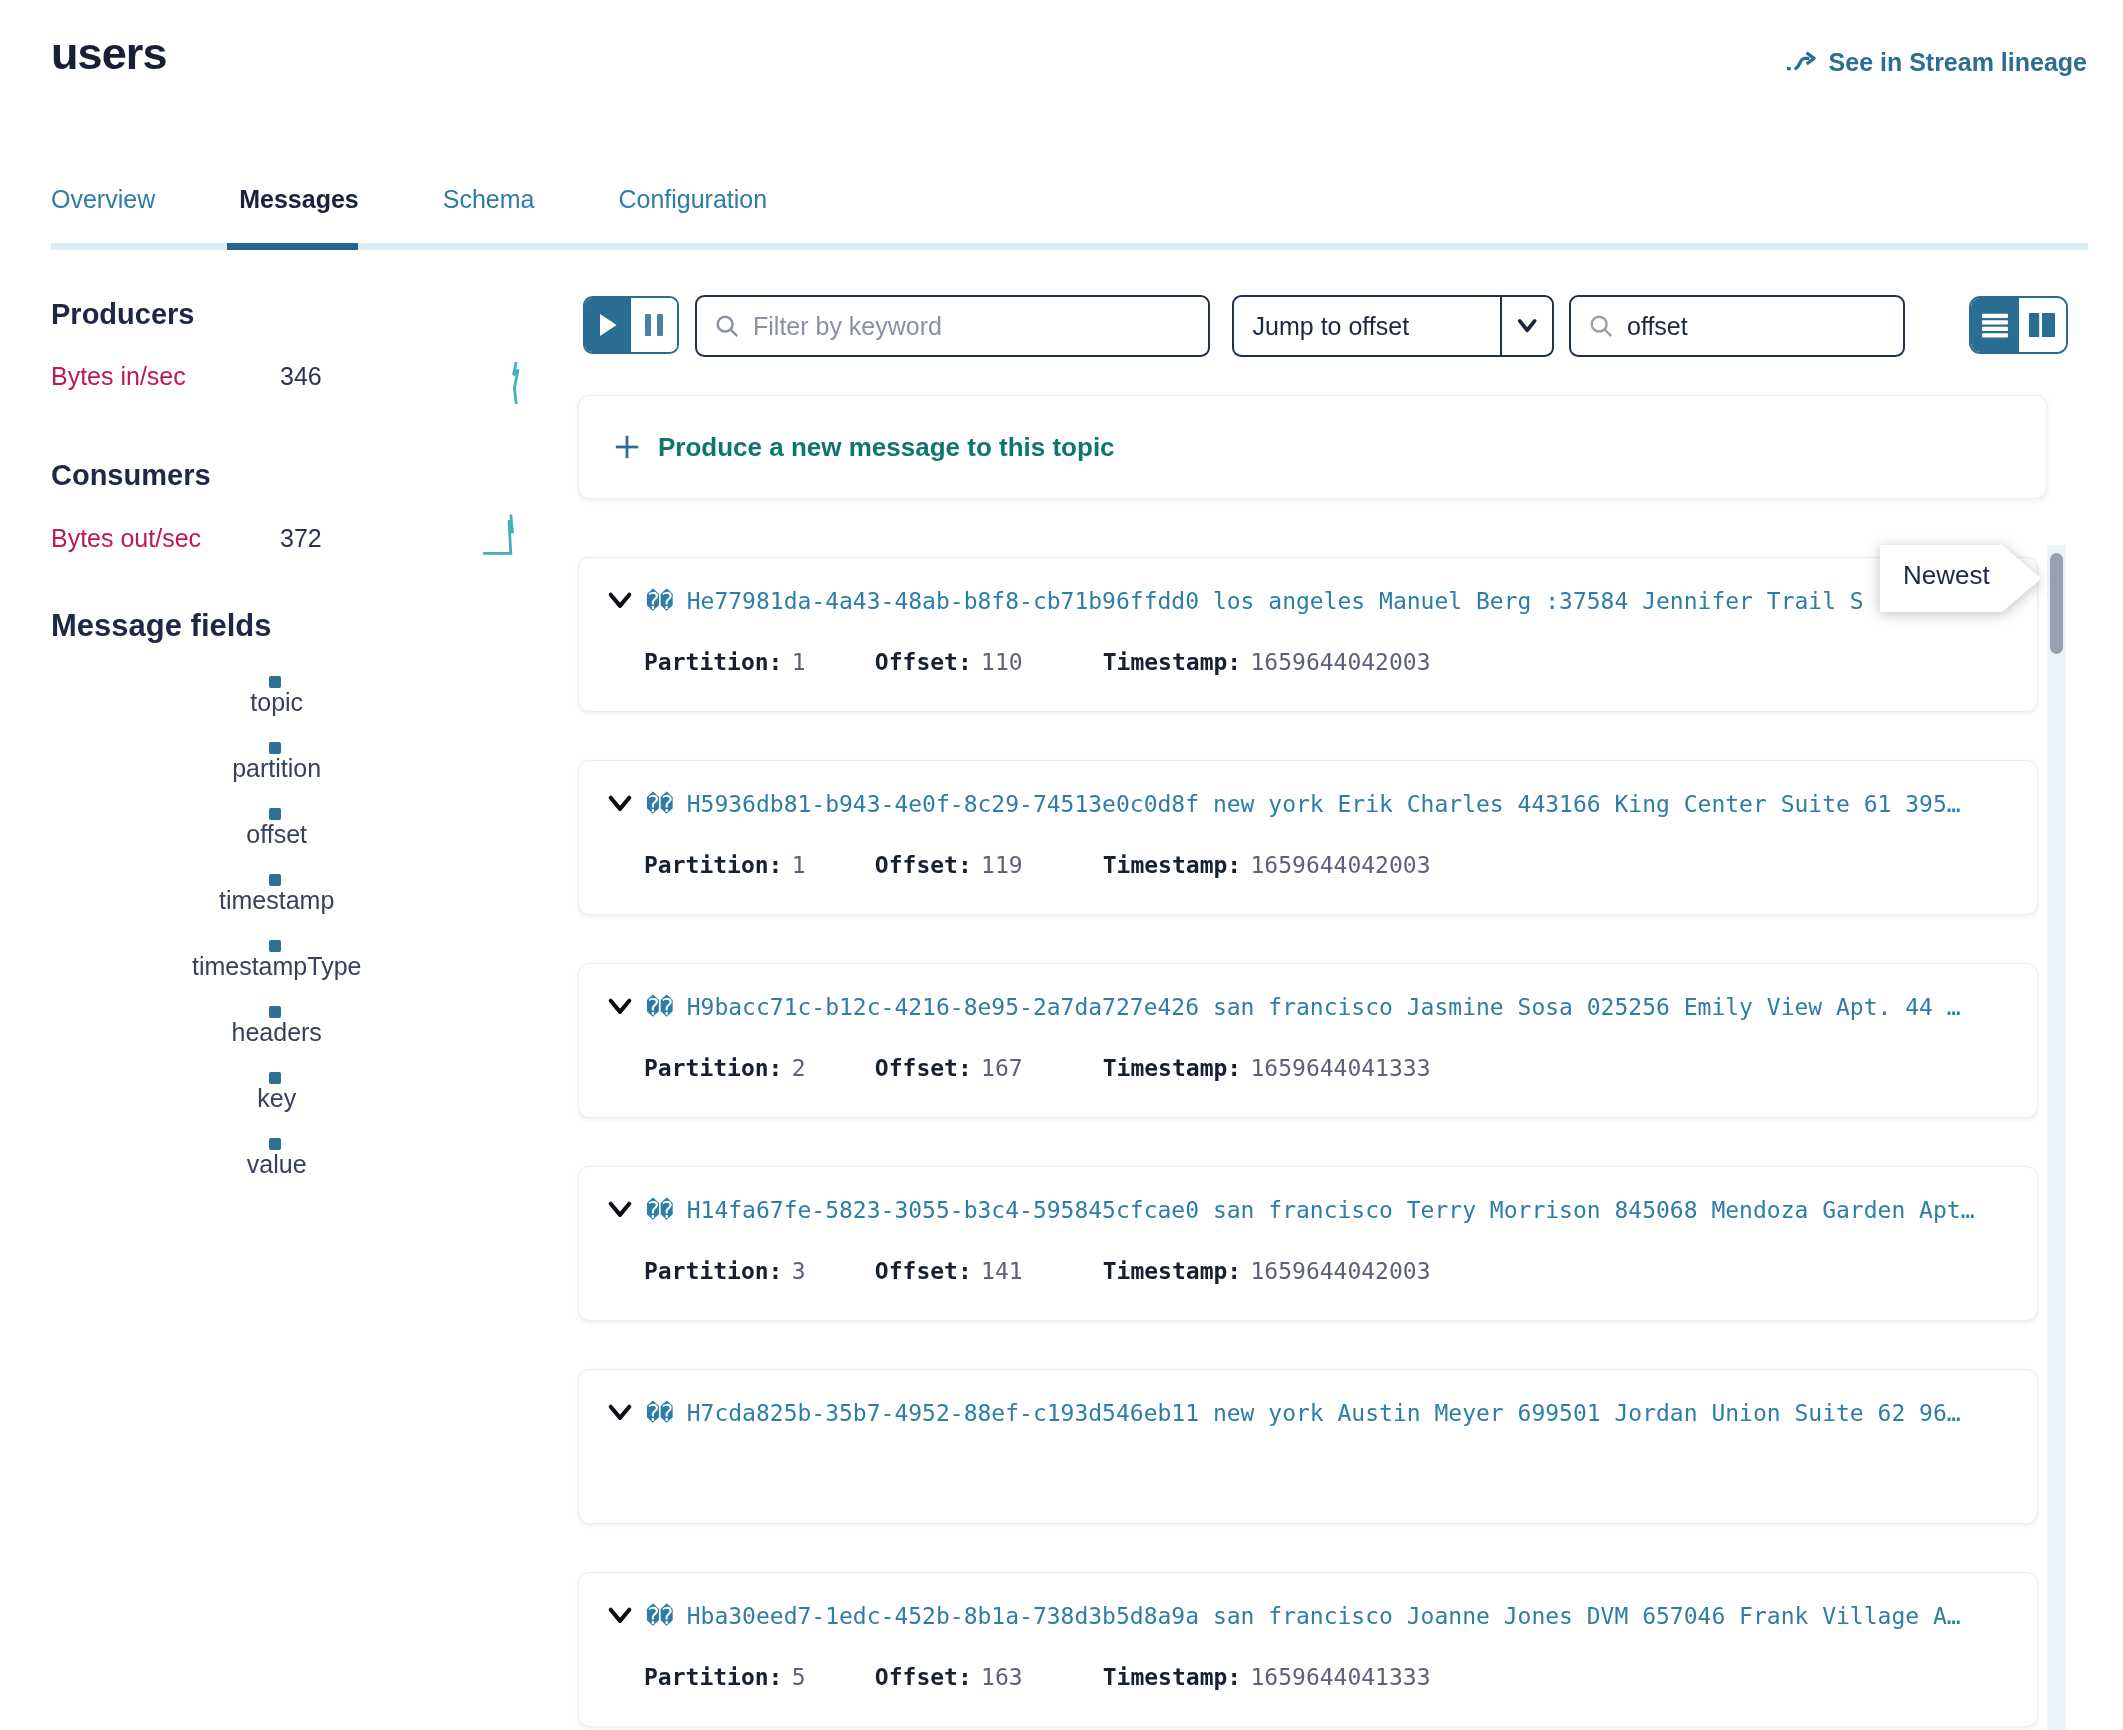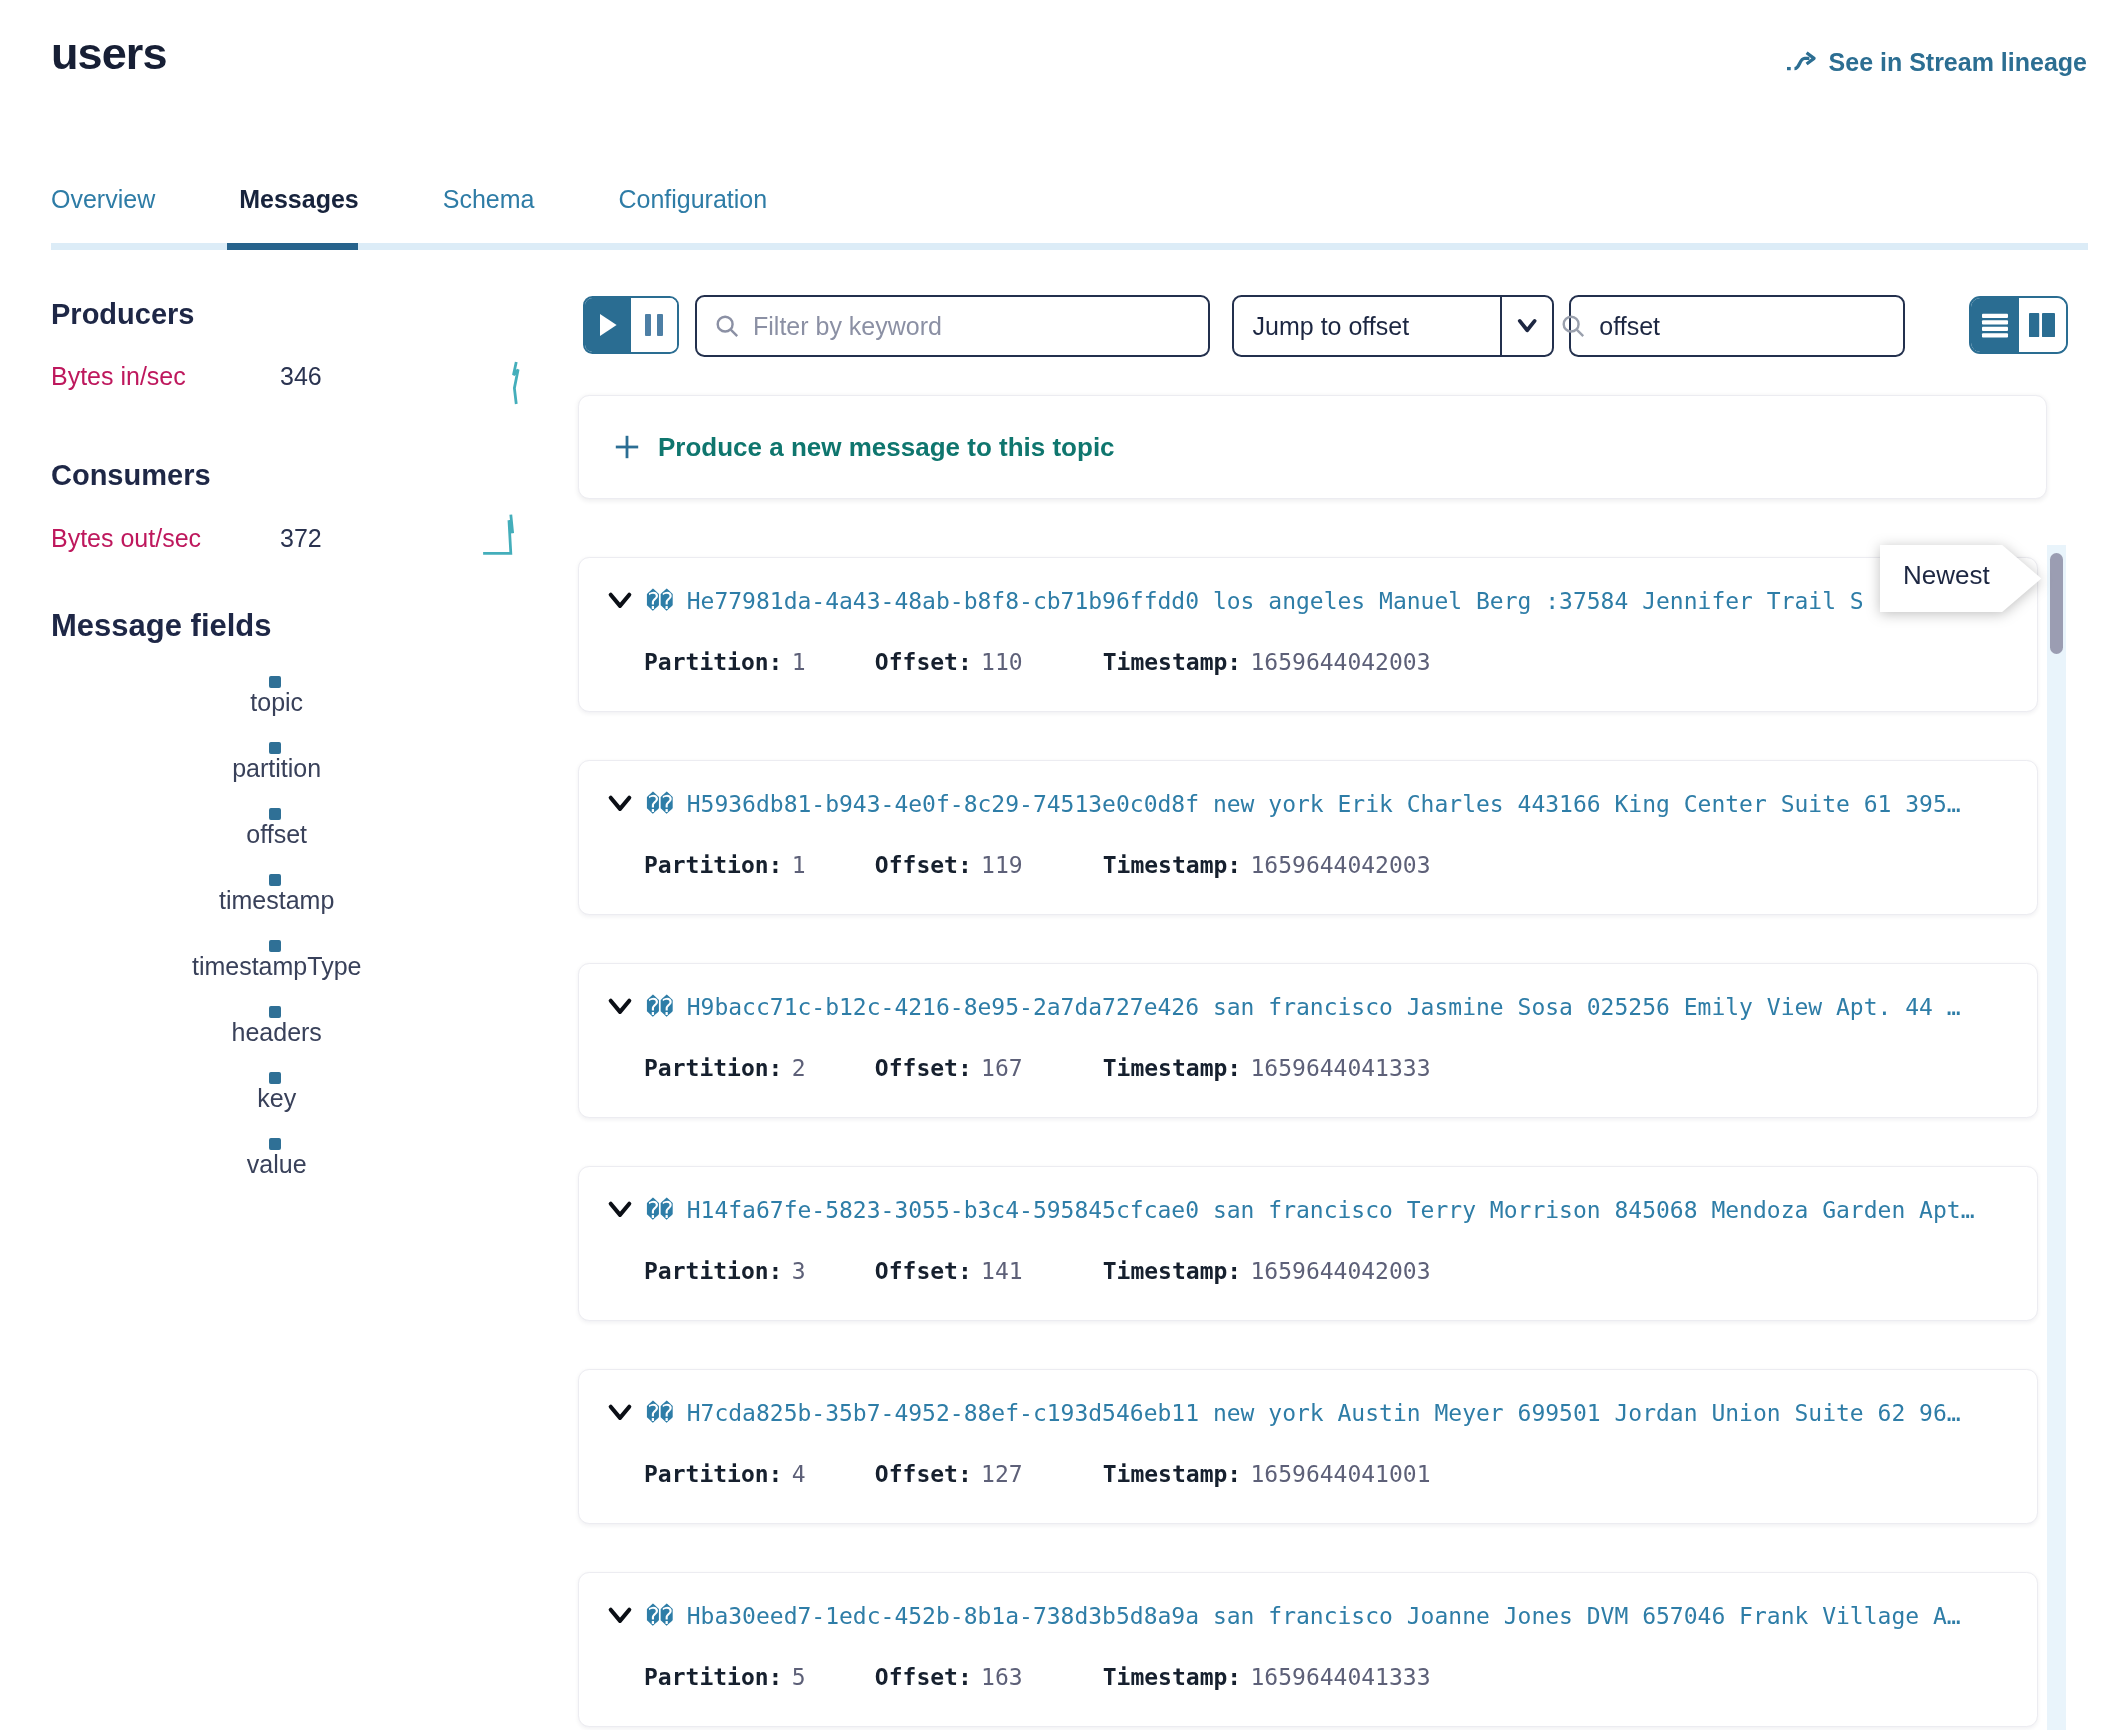--- a/index.html
+++ b/index.html
@@ -31,21 +31,21 @@
   .field-label { margin-left:22.4px; font-size:25px; color:#39415a; }
 
   
   .play-group { position:absolute; left:583px; top:296px; width:96px; height:58px; display:flex;
                 border:2.8px solid #2a6d92; border-radius:9.3px; overflow:hidden; background:#fff; }
   .play-btn { width:50%; background:#2a6d92; display:flex; align-items:center; justify-content:center; cursor:pointer; }
   .pause-btn { width:50%; background:#fff; display:flex; align-items:center; justify-content:center; gap:5.6px; cursor:pointer; }
   .pause-bar { width:6.5px; height:22.4px; background:#4d7fa5; border-radius:0.9px; }
 
   .input-box { position:absolute; top:295px; height:62px; border:2.8px solid #23304d; border-radius:9.3px;
-               background:#fff; display:flex; align-items:center;justify-content:center; }
+               background:#fff; display:flex; align-items:center; }
   .filter-box { left:695px; width:515px; }
   .offset-box { left:1569px; width:336px; }
   .input-box svg { margin-left:17px; flex:none; }
   .input-box input { border:none; outline:none; flex:1; margin-left:13px; margin-right:9.3px;
                      font-size:25px; font-family:"Liberation Sans", sans-serif; color:#1d2742; background:transparent; }
   .filter-box input::placeholder { color:#8b90a4; opacity:1; }
 
   .jump-select { position:absolute; left:1232px; top:295px; width:322px; height:62px; border:2.8px solid #23304d;
                  border-radius:9.3px; background:#fff; display:flex; align-items:center; cursor:pointer; }
   .jump-text { margin-left:18.6px; font-size:25px; color:#1d2742; flex:1; }
@@ -292,25 +292,20 @@
       <div class="msg-card">
         <div class="msg-line1">
           <span class="msg-chevron">
             <svg width="26" height="22.4" viewBox="0 0 28 24">
               <path d="M4 5 L14 17 L24 5" fill="none" stroke="#0b0f16" stroke-width="4.4" stroke-linecap="round" stroke-linejoin="round"></path>
             </svg>
           </span>
           <span class="msg-glyphs">��</span>
           <span class="msg-key">H7cda825b-35b7-4952-88ef-c193d546eb11 new york Austin Meyer 699501 Jordan Union Suite 62 96…</span>
         </div>
-        <div class="msg-line2">
-          <span class="meta-pair p1"><span class="meta-label">Partition:</span><span class="meta-value">4</span></span>
-          <span class="meta-pair p2"><span class="meta-label">Offset:</span><span class="meta-value">127</span></span>
-          <span class="meta-pair p3"><span class="meta-label">Timestamp:</span><span class="meta-value">1659644041001</span></span>
-        </div>
       </div>
       <div class="msg-card">
         <div class="msg-line1">
           <span class="msg-chevron">
             <svg width="26" height="22.4" viewBox="0 0 28 24">
               <path d="M4 5 L14 17 L24 5" fill="none" stroke="#0b0f16" stroke-width="4.4" stroke-linecap="round" stroke-linejoin="round"></path>
             </svg>
           </span>
           <span class="msg-glyphs">��</span>
           <span class="msg-key">Hba30eed7-1edc-452b-8b1a-738d3b5d8a9a san francisco  Joanne Jones DVM 657046 Frank Village A…</span>

